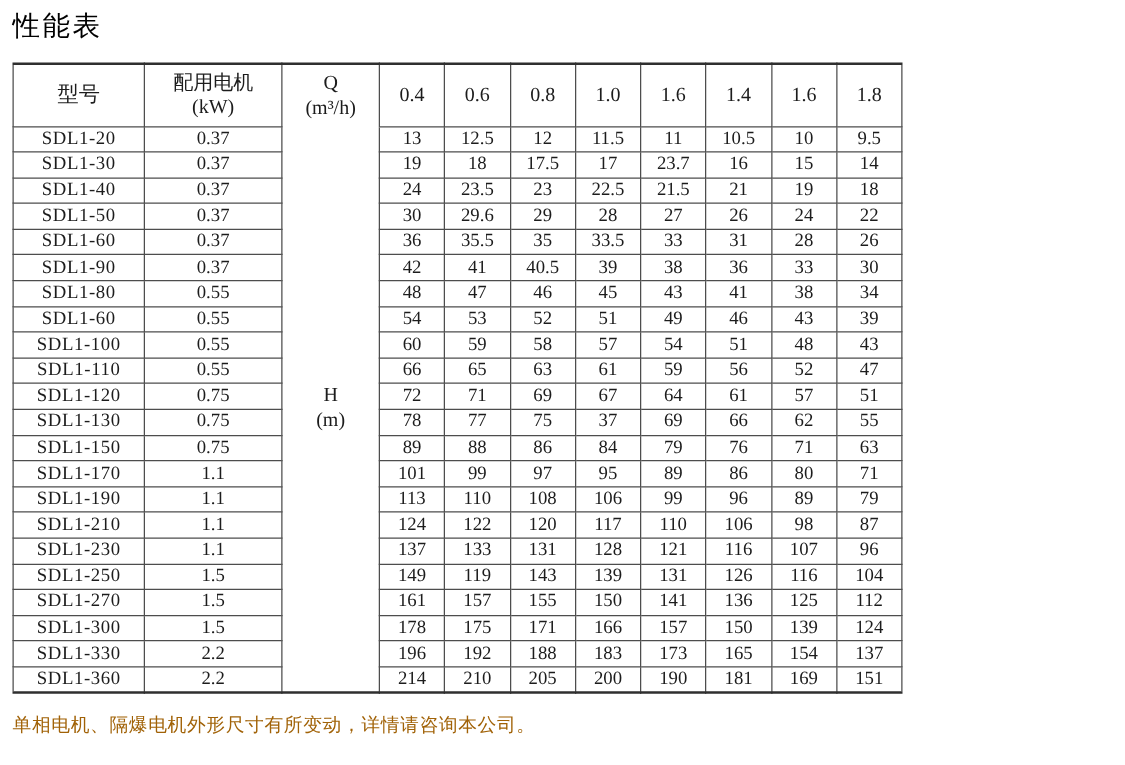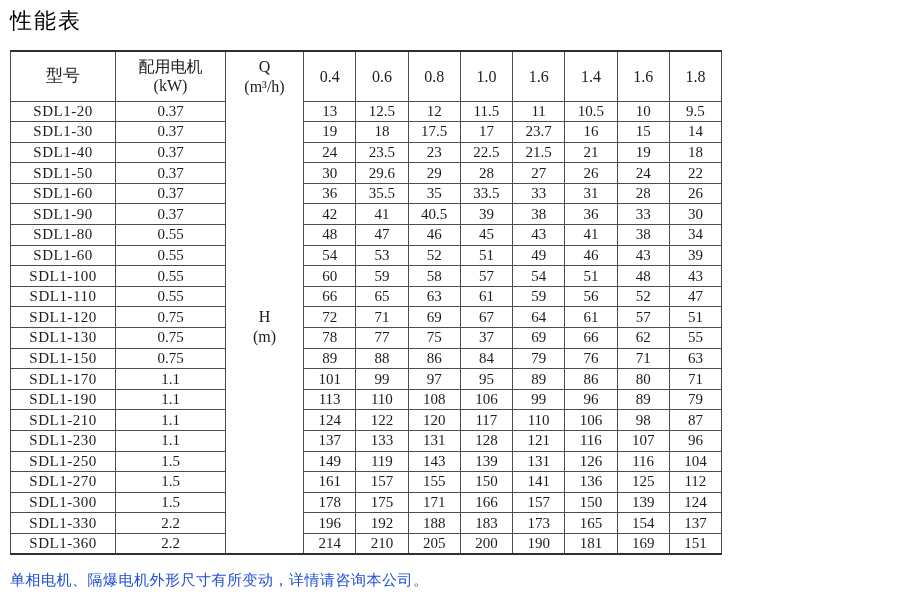--- a/index.html
+++ b/index.html
@@ -55,21 +55,21 @@
   .perf-table th.q-cell { border-bottom: none; }
   .perf-table td.h-cell {
     border-top: none;
     font-size: 16px;
     line-height: 1.25;
   }
   .footer-note {
     position: absolute;
     left: 10px; top: 571px;
     font-size: 15px;
-    color: #1d4ed8;
+    color: #a16207;
     font-family: "Liberation Sans", sans-serif;
     letter-spacing: 0.5px;
   }
 </style>
 </head>
 <body>
 
 <div class="page-title">性能表</div>
 
 <table class="perf-table">

